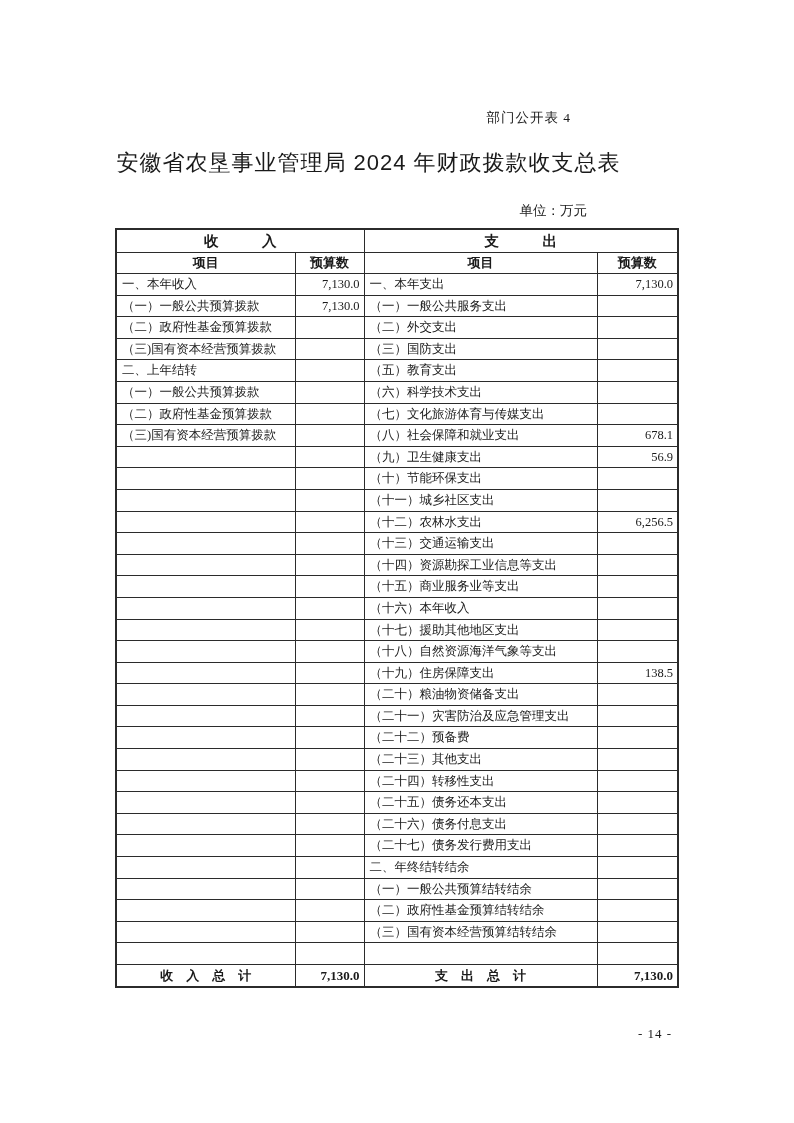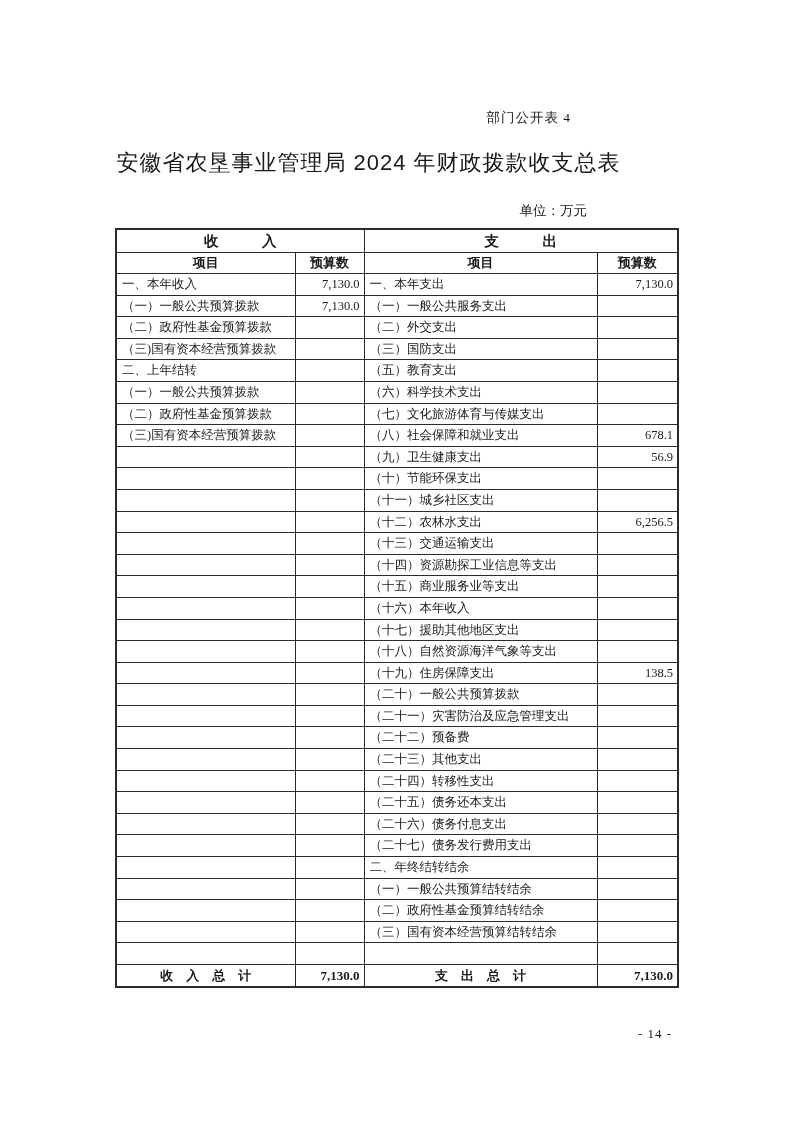--- a/index.html
+++ b/index.html
@@ -222,21 +222,21 @@
         </tr>
         <tr>
           <td class="item"></td>
           <td class="num"></td>
           <td class="item">（十九）住房保障支出</td>
           <td class="num">138.5</td>
         </tr>
         <tr>
           <td class="item"></td>
           <td class="num"></td>
-          <td class="item">（二十）一般公共预算拨款</td>
+          <td class="item">（二十）粮油物资储备支出</td>
           <td class="num"></td>
         </tr>
         <tr>
           <td class="item"></td>
           <td class="num"></td>
           <td class="item">（二十一）灾害防治及应急管理支出</td>
           <td class="num"></td>
         </tr>
         <tr>
           <td class="item"></td>

